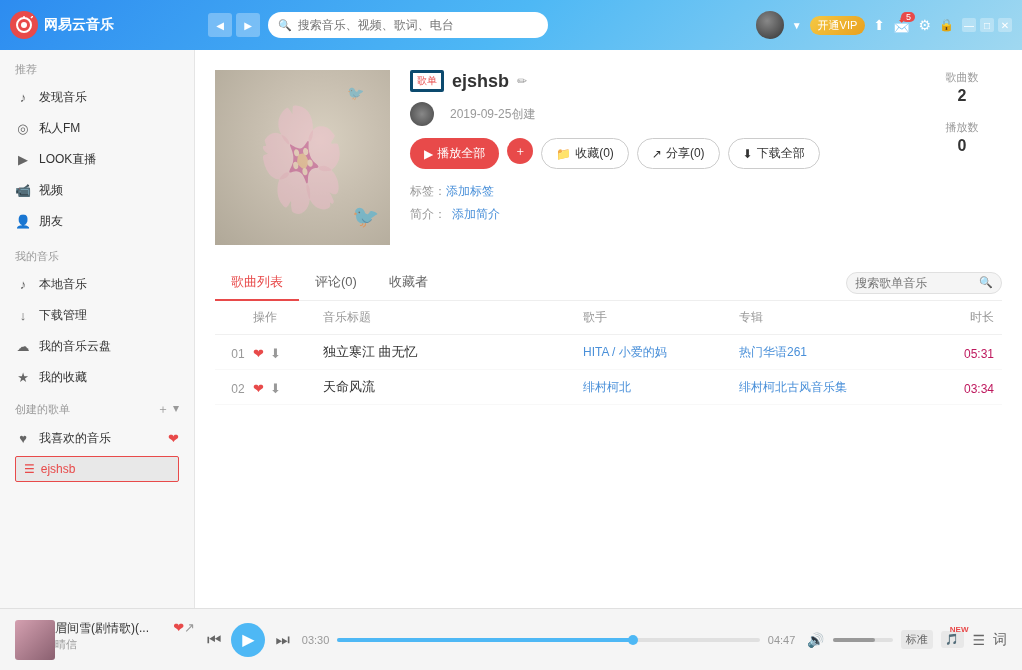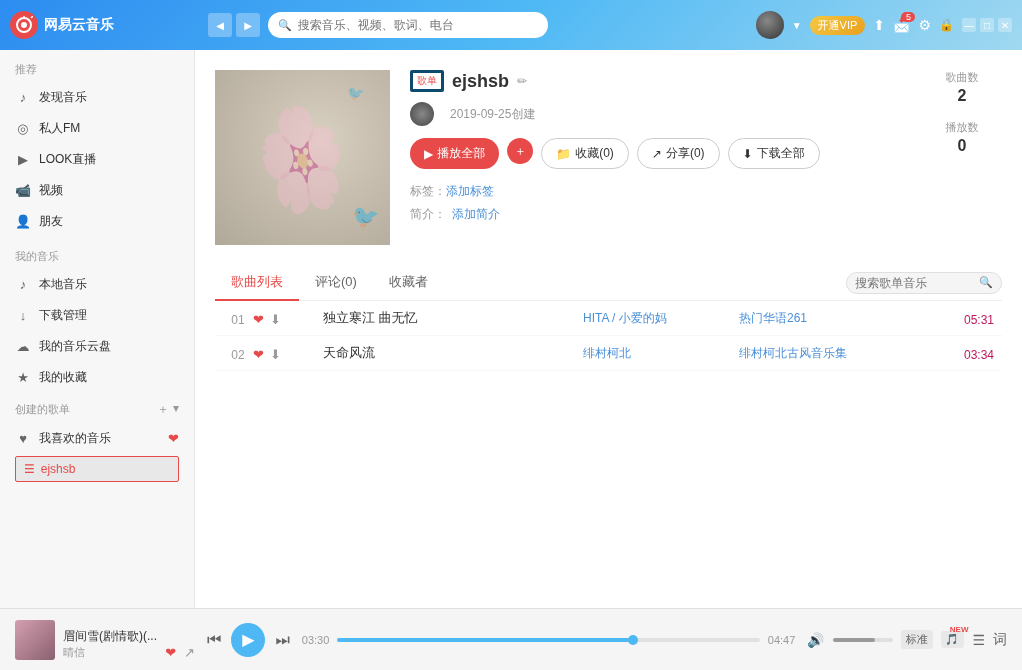--- a/index.html
+++ b/index.html
@@ -95,21 +95,21 @@
     .song-ops { width: 70px; display: flex; gap: 6px; align-items: center; }
     .song-heart { color: #e84a4a; font-size: 13px; cursor: pointer; }
     .song-download { color: #999; font-size: 13px; cursor: pointer; }
     .song-title { flex: 2; font-size: 13px; color: #333; }
     .song-artist { flex: 1.2; font-size: 12px; color: #4a90d9; cursor: pointer; }
     .song-album { flex: 1.5; font-size: 12px; color: #4a90d9; cursor: pointer; }
     .song-duration { width: 60px; font-size: 12px; color: #be185d; text-align: right; }
 
     
     .bottom-player { height: 62px; background: #f5f5f5; border-top: 1px solid #e0e0e0; display: flex; align-items: center; padding: 0 15px; gap: 12px; flex-shrink: 0; }
-    .now-playing { display: flex; align-items: flex-end; gap: 8px; width: 180px; }
+    .now-playing { display: flex; align-items: flex-start; gap: 0; width: 180px; }
     .np-thumb { width: 40px; height: 40px; border-radius: 3px; overflow: hidden; }
     .np-thumb-img { width: 100%; height: 100%; background: linear-gradient(135deg, #d4a0b0, #8a6070); }
     .np-info { flex: 1; min-width: 0; }
     .np-title { font-size: 12px; color: #333; white-space: nowrap; overflow: hidden; text-overflow: ellipsis; }
     .np-artist { font-size: 11px; color: #999; }
     .np-heart { color: #e84a4a; font-size: 13px; cursor: pointer; }
     .np-share { color: #999; font-size: 13px; cursor: pointer; }
     .player-controls { display: flex; align-items: center; gap: 10px; }
     .ctrl-btn { color: #666; font-size: 16px; cursor: pointer; }
     .ctrl-btn-play { width: 34px; height: 34px; background: #4eb8f5; border-radius: 50%; display: flex; align-items: center; justify-content: center; color: white; font-size: 16px; cursor: pointer; }
@@ -308,20 +308,28 @@
       <div class="tab active">歌曲列表</div>
       <div class="tab">评论(0)</div>
       <div class="tab">收藏者</div>
       <div class="tab-search">
         <input type="text" placeholder="搜索歌单音乐" style="">
         <span style="color:#999;font-size:11px;">🔍</span>
       </div>
     </div>
 
     <div class="song-table">
+      <div class="song-table-header">
+        <div class="col-num"></div>
+        <div class="col-ops">操作</div>
+        <div class="col-title">音乐标题</div>
+        <div class="col-artist">歌手</div>
+        <div class="col-album">专辑</div>
+        <div class="col-duration">时长</div>
+      </div>
 
       <div class="song-row">
         <div class="song-num col-num">01</div>
         <div class="song-ops col-ops">
           <span class="song-heart">❤</span>
           <span class="song-download">⬇</span>
         </div>
         <div class="song-title col-title">独立寒江 曲无忆</div>
         <div class="song-artist col-artist">HITA / 小爱的妈</div>
         <div class="song-album col-album">热门华语261</div>

